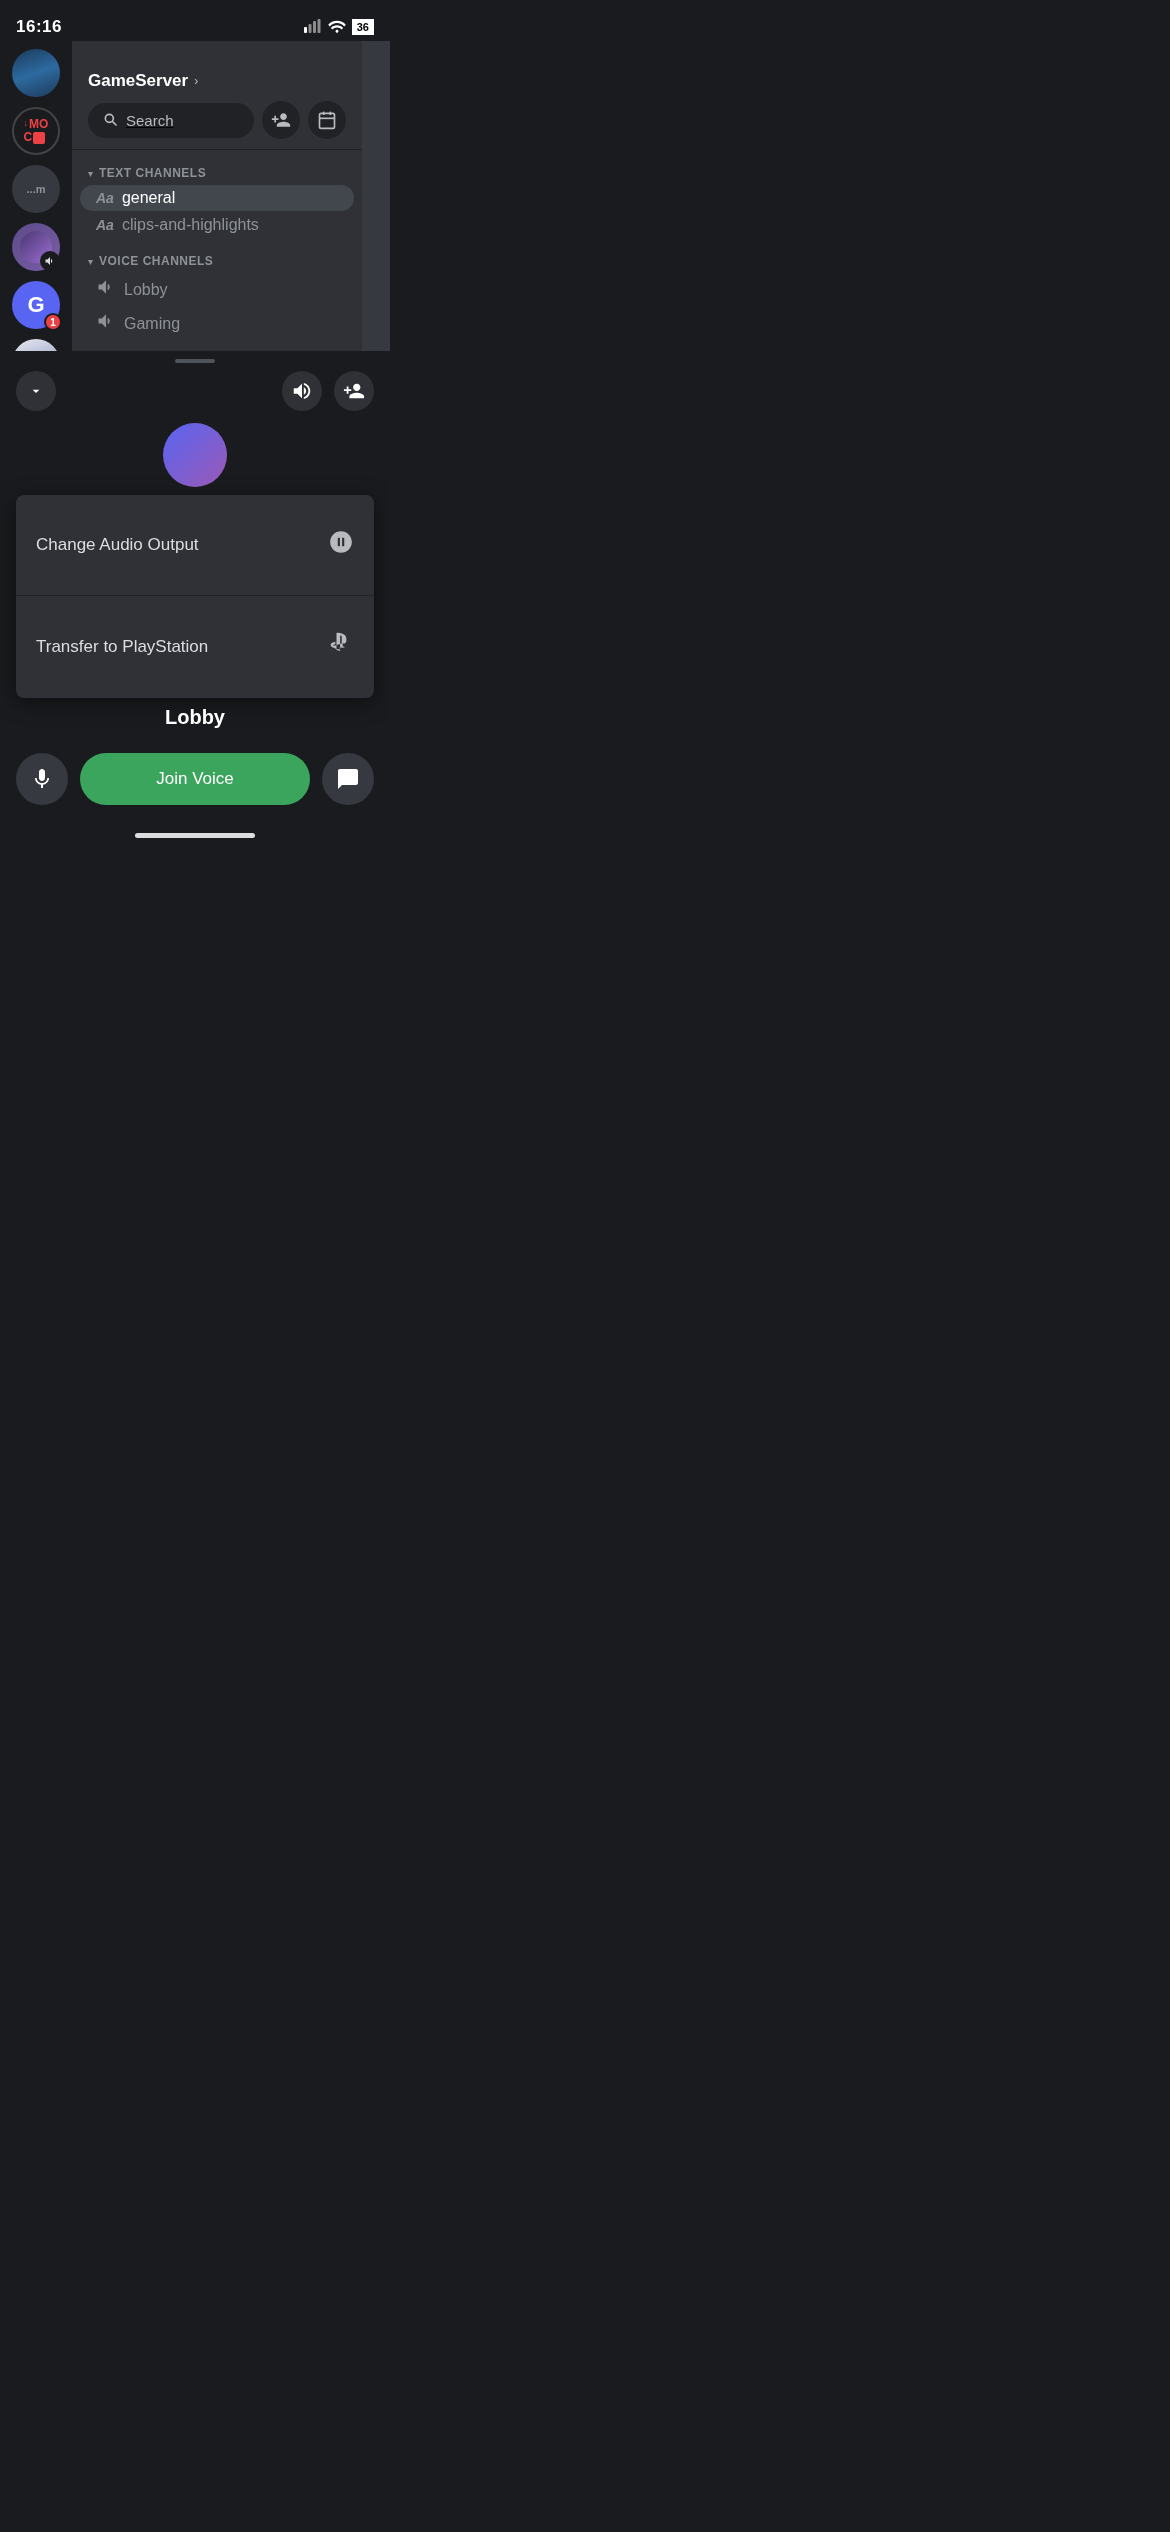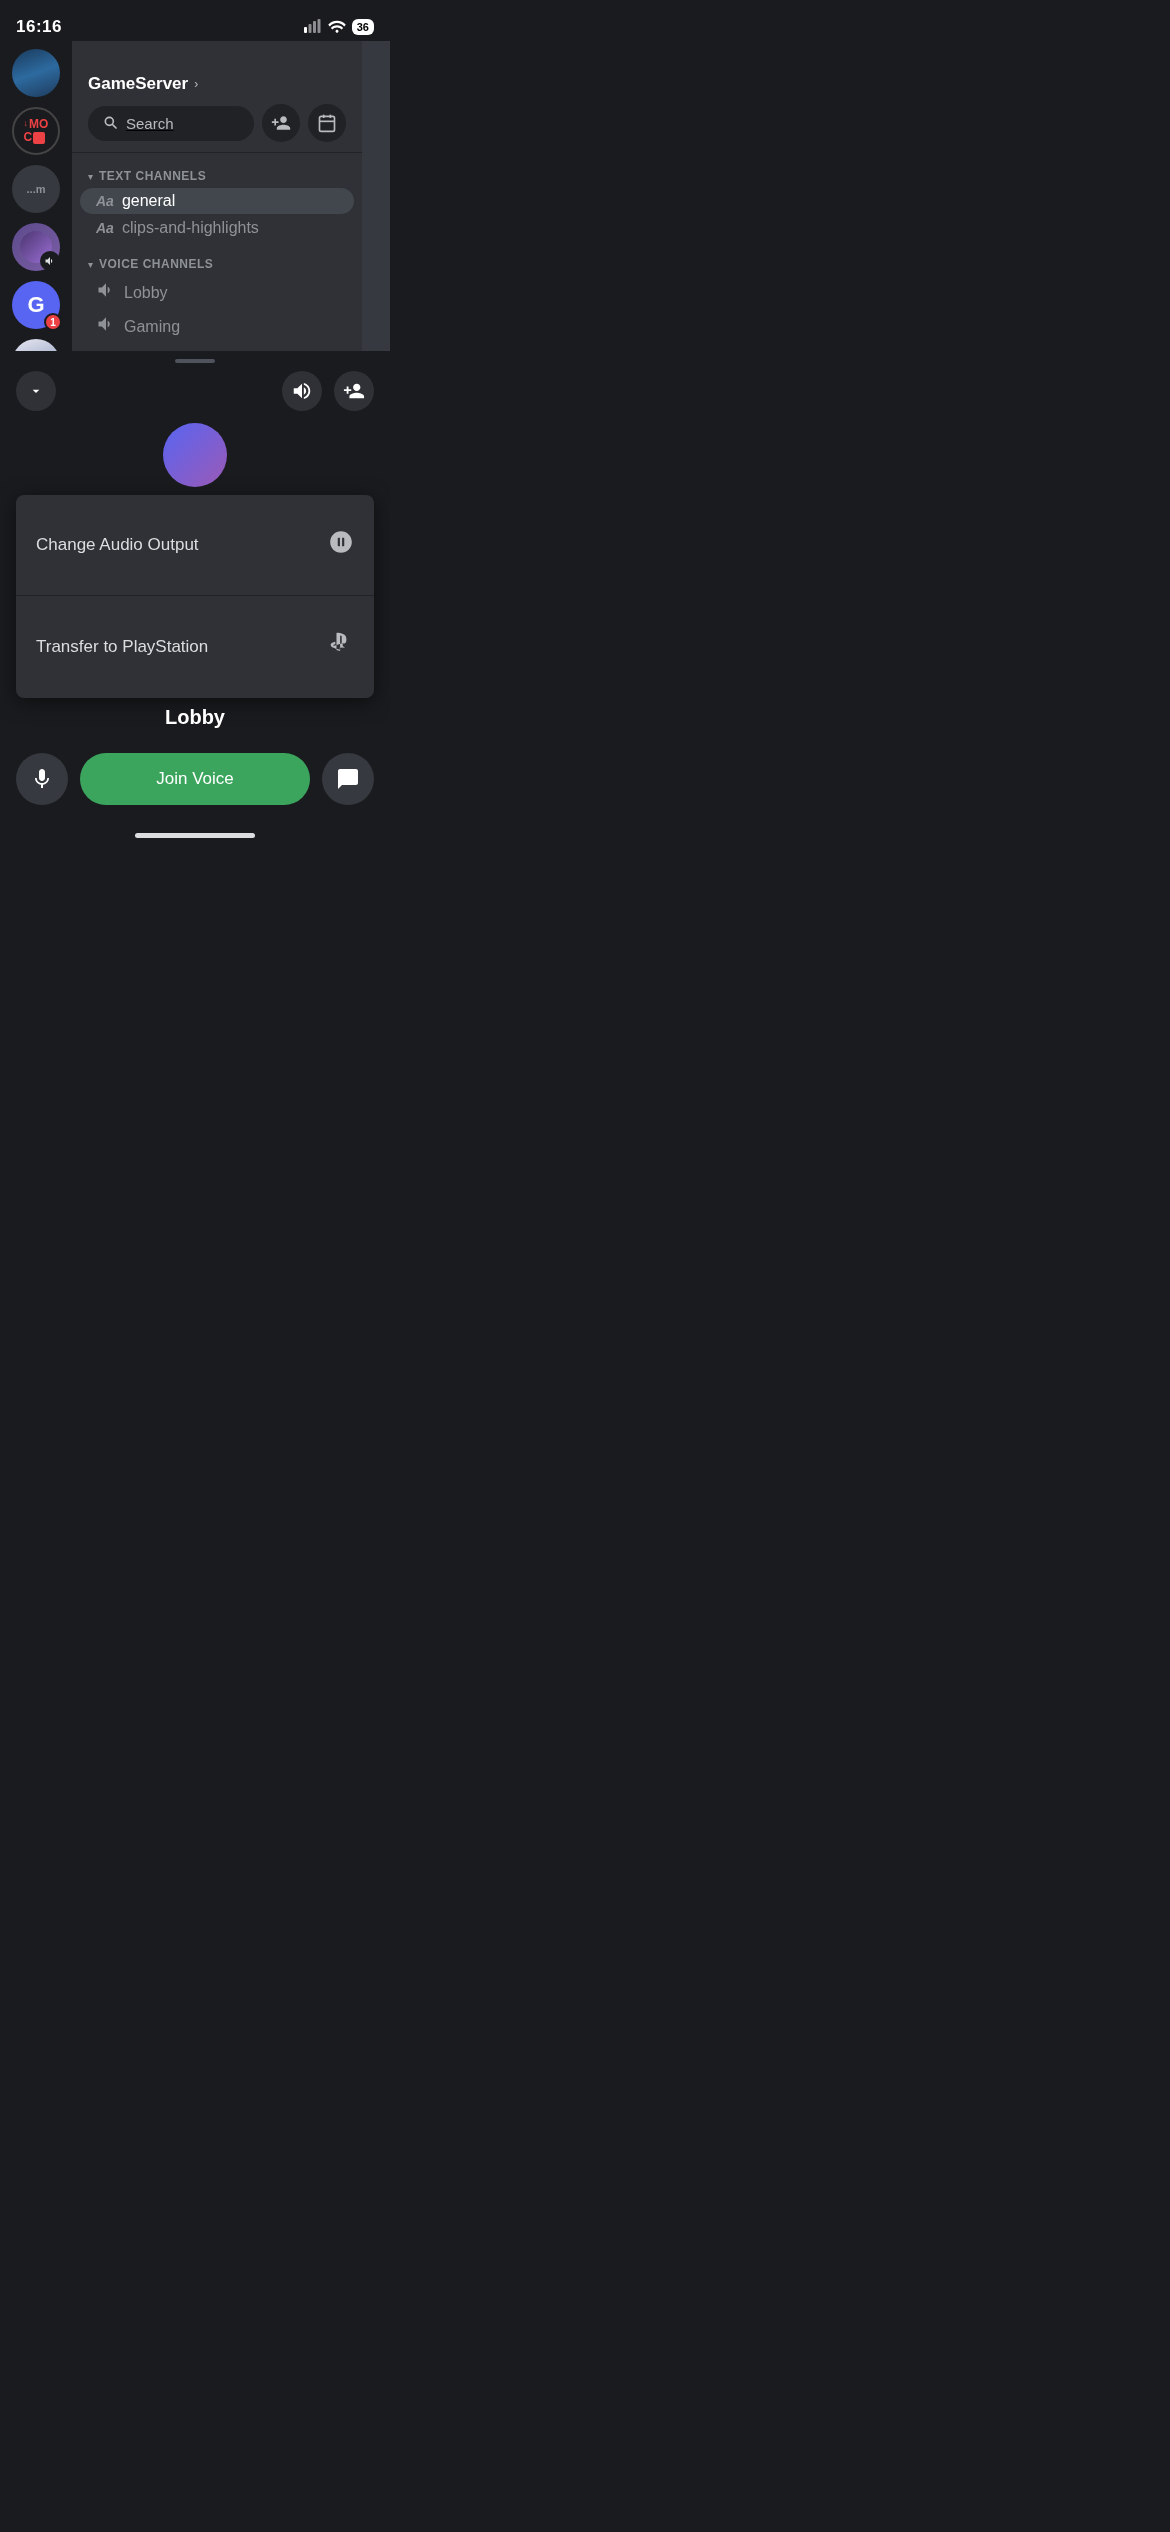--- a/index.html
+++ b/index.html
@@ -42,21 +42,21 @@
       color: #ffffff;
       font-size: 14px;
     }
 
     .battery-badge {
       background: #ffffff;
       color: #000000;
       font-size: 11px;
       font-weight: 700;
       padding: 2px 5px;
-      border-radius: 6px;
+      border-radius: 0;
     }
 
     
     .main-layout {
       display: flex;
       height: calc(844px - 36px);
       position: relative;
     }
 
     
@@ -144,23 +144,22 @@
     
     .server-panel {
       flex: 1;
       background: #2f3136;
       display: flex;
       flex-direction: column;
       overflow: hidden;
     }
 
     .server-header {
-      padding: 8px 16px 10px;
+      padding: 30px 16px 10px;
       border-bottom: 1px solid #202225;
-      margin-top: 25px;
     }
 
     .server-name {
       display: flex;
       align-items: center;
       gap: 6px;
     }
 
     .server-name-text {
       font-size: 17px;

